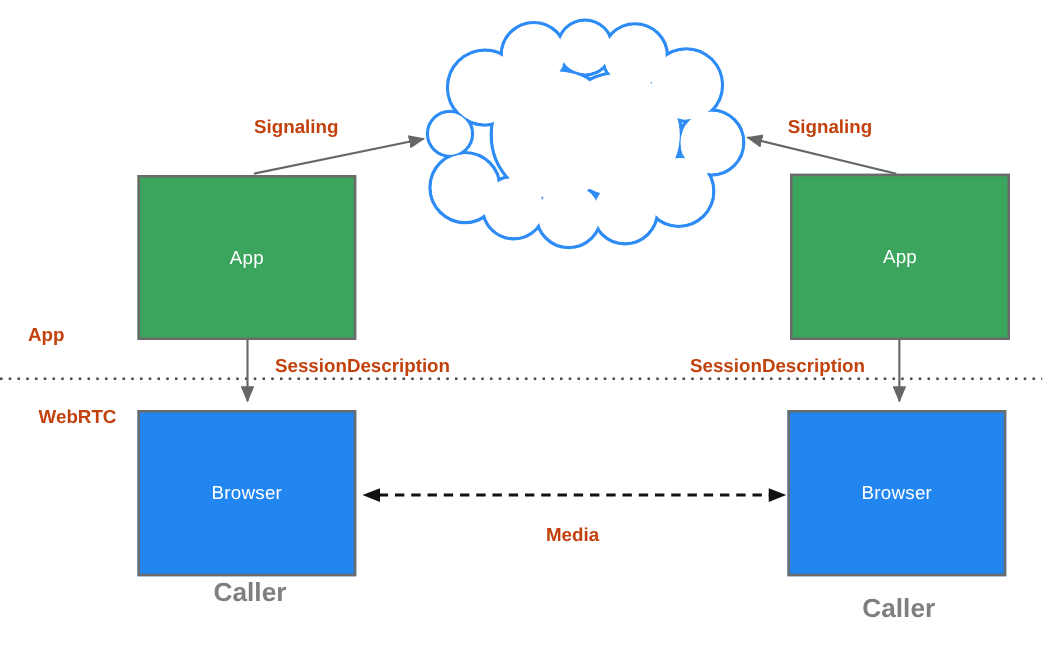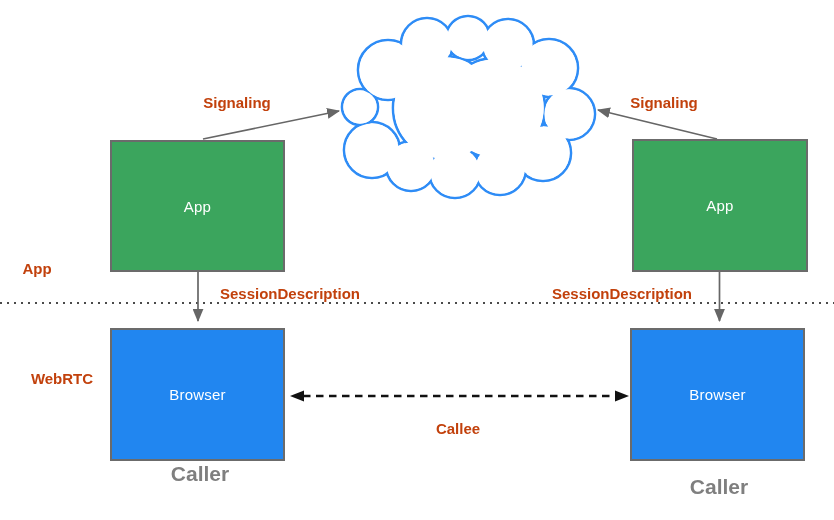--- a/index.html
+++ b/index.html
@@ -100,21 +100,21 @@
     <span>Browser</span>
   </div>
   <div class="box browser" style="left:630px;top:328px;width:175px;height:133px;">
     <span>Browser</span>
   </div>
 
   <div class="lbl" style="left:237px;top:103px;">Signaling</div>
   <div class="lbl" style="left:664px;top:103px;">Signaling</div>
   <div class="lbl" style="left:290px;top:294px;">SessionDescription</div>
   <div class="lbl" style="left:622px;top:294px;">SessionDescription</div>
-  <div class="lbl" style="left:458px;top:429px;">Callee</div>
+  <div class="lbl" style="left:458px;top:429px;">Media</div>
 
   <div class="lbl" style="left:37px;top:269px;">App</div>
-  <div class="lbl" style="left:62px;top:335px;margin-top:44px;">WebRTC</div>
+  <div class="lbl" style="left:62px;top:335px;">WebRTC</div>
 
   <div class="lbl caption" style="left:200px;top:474px;">Caller</div>
   <div class="lbl caption" style="left:719px;top:487px;">Caller</div>
 
 </div>
 
 </body></html>

